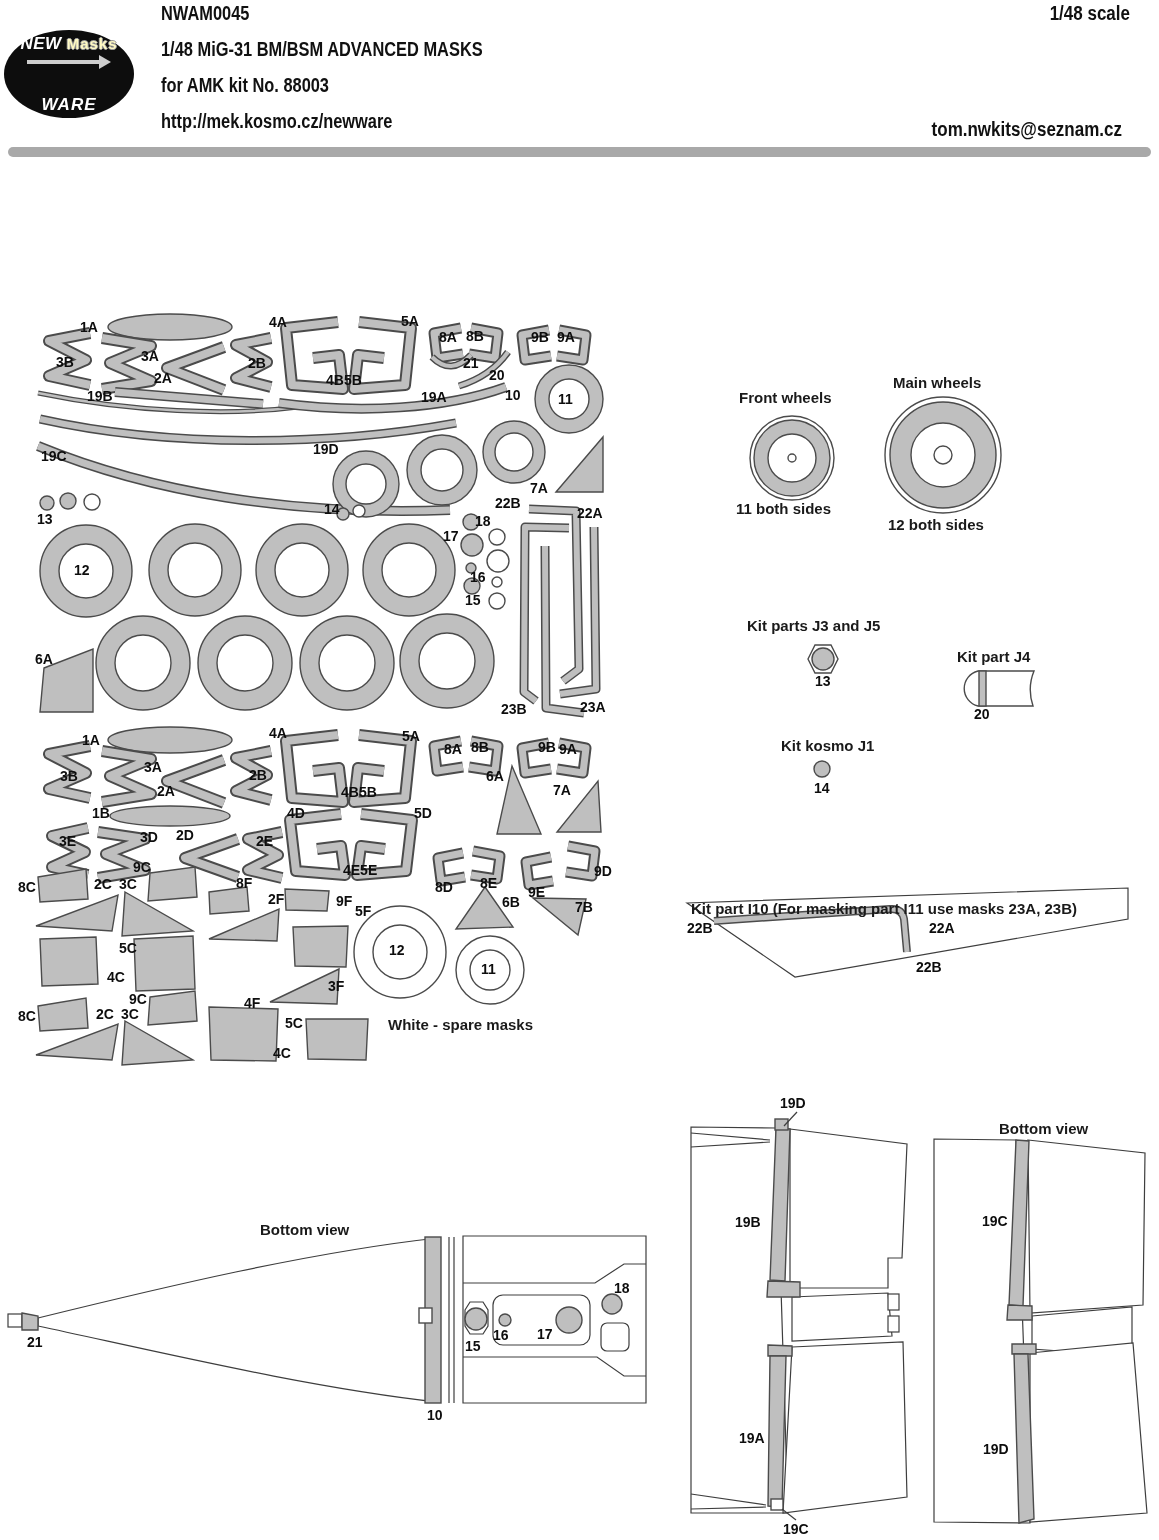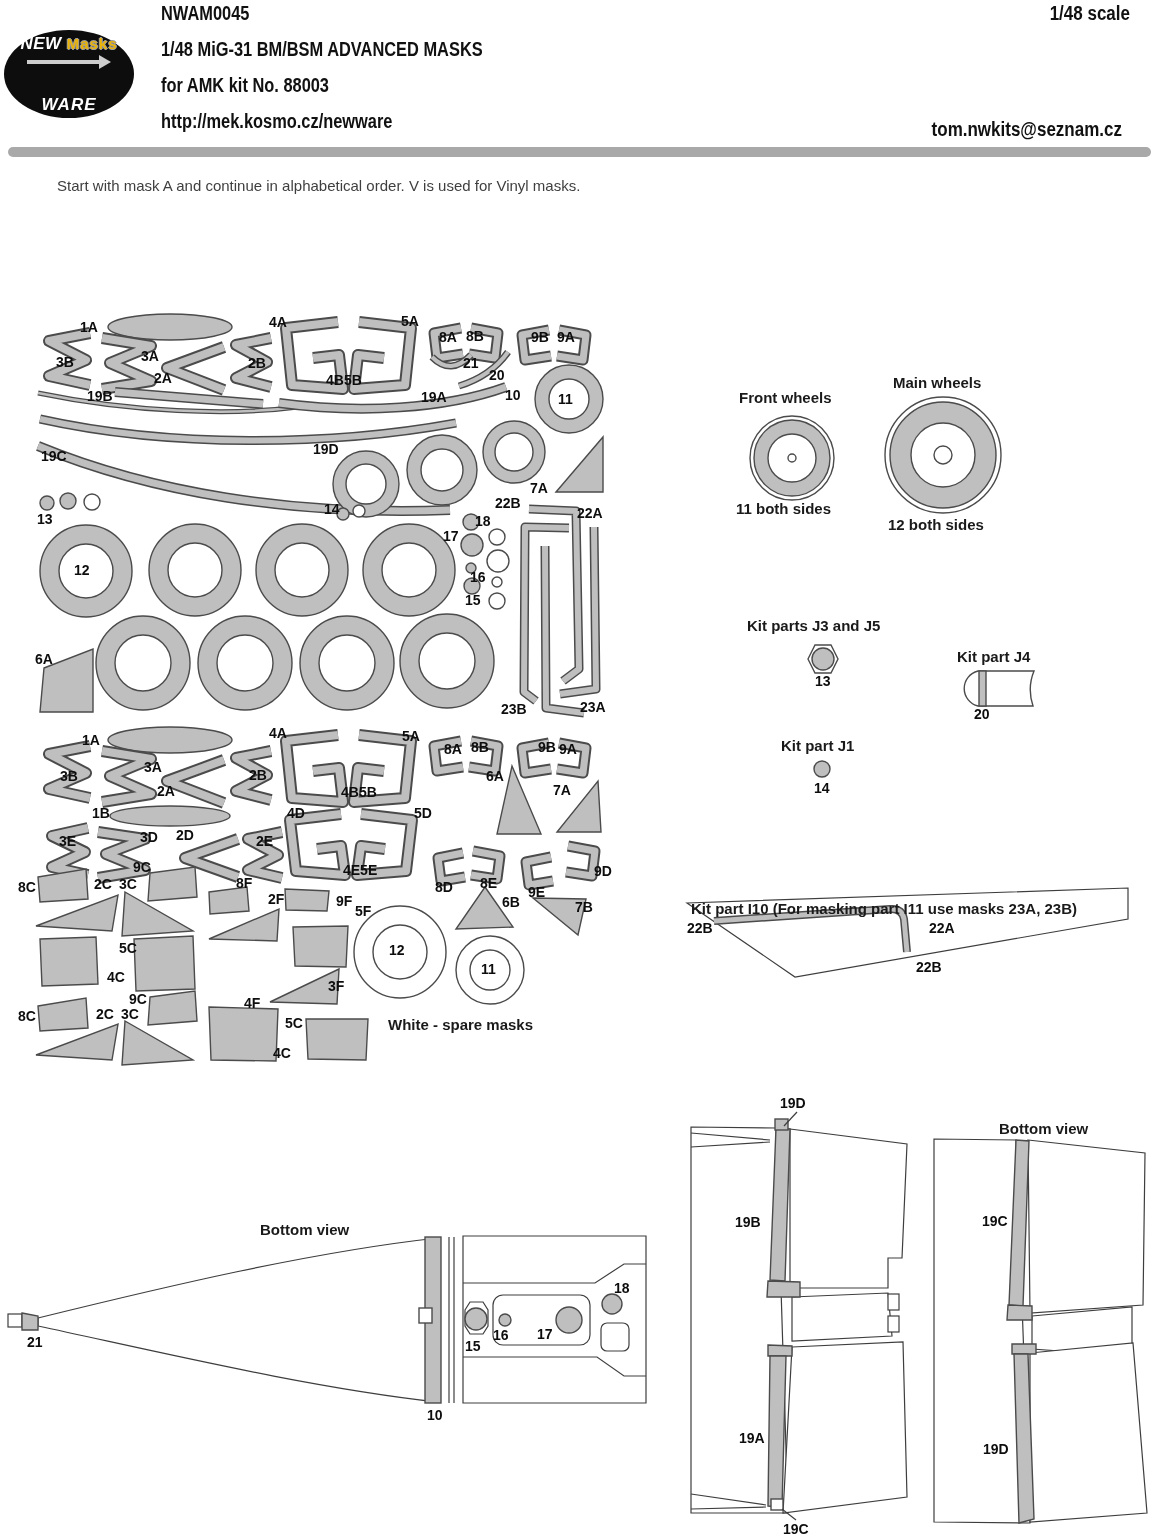--- a/index.html
+++ b/index.html
@@ -26,21 +26,21 @@
   .hl1{top:2px;} .hl2{top:38px;} .hl3{top:74px;} .hl4{top:110px;}
   .hscale{position:absolute;left:1000px;top:2px;width:130px;text-align:right;font-weight:700;
       font-size:20px;transform:scaleX(0.85);transform-origin:100% 0;}
   .hemail{position:absolute;left:860px;top:118px;width:262px;text-align:right;font-weight:700;
       font-size:20px;transform:scaleX(0.85);transform-origin:100% 0;}
   .divider{position:absolute;left:8px;top:147px;width:1143px;height:10px;background:var(--divider);border-radius:5px;}
   .logo{position:absolute;left:4px;top:30px;width:130px;height:88px;background:#0d0d0d;border-radius:50%;
         display:flex;flex-direction:column;align-items:center;justify-content:center;gap:1px;}
   .logo-row{display:flex;align-items:baseline;gap:5px;}
   .logo-new{color:#fff;font-weight:700;font-style:italic;font-size:17px;letter-spacing:0.5px;}
-  .logo-masks{color:#eab308;font-weight:700;font-size:15px;letter-spacing:1px;
+  .logo-masks{color:#fef9c3;font-weight:700;font-size:15px;letter-spacing:1px;
         text-shadow:-1px 0 #9a9a9a,1px 0 #9a9a9a,0 -1px #9a9a9a,0 1px #9a9a9a;}
   .logo-arrow{display:flex;align-items:center;margin:0 0 1px 0;}
   .logo-arrow .bar{width:72px;height:4px;background:#cdcdcd;}
   .logo-arrow .tip{width:0;height:0;border-left:12px solid #cdcdcd;border-top:7px solid transparent;border-bottom:7px solid transparent;}
   .logo-ware{color:#fff;font-weight:700;font-style:italic;font-size:17px;letter-spacing:1px;margin-top:24px;}
   
   .imp{position:absolute;left:57px;top:176px;font-size:15px;color:#3f3f3f;line-height:19.5px;}
   .imp-h{font-weight:700;color:#222;}
 </style>
 </head>
@@ -61,21 +61,20 @@
   </div>
   <div class="hl hl1">NWAM0045</div>
   <div class="hl hl2">1/48 MiG-31 BM/BSM ADVANCED MASKS</div>
   <div class="hl hl3">for AMK kit No. 88003</div>
   <div class="hl hl4">http://mek.kosmo.cz/newware</div>
   <div class="hscale">1/48 scale</div>
   <div class="hemail">tom.nwkits@seznam.cz</div>
   <div class="divider"></div>
 
   <div class="imp">
-    <div>Start with mask A and continue in alphabetical order. V is used for Vinyl masks.</div>
   </div>
 
   <svg width="1159" height="1540" viewBox="0 0 1159 1540">
 
     <g>
       <ellipse class="fm" cx="170" cy="327" rx="62" ry="13"></ellipse>
       <path class="so" style="stroke-width:12" d="M90,333 L49,341 L86,360 L49,376 L90,385"></path>
       <path class="si" style="stroke-width:8" d="M90,333 L49,341 L86,360 L49,376 L90,385"></path>
       <path class="so" style="stroke-width:12" d="M102,338 L151,346 L110,363 L151,381 L102,389"></path>
       <path class="si" style="stroke-width:8" d="M102,338 L151,346 L110,363 L151,381 L102,389"></path>
@@ -420,20 +419,20 @@
       <span class="plabel" style="left: 739px; top: 1430px;">19A</span>
       <span class="plabel" style="left: 783px; top: 1521px;">19C</span>
       <span class="plabel" style="left: 982px; top: 1213px;">19C</span>
       <span class="plabel" style="left: 983px; top: 1441px;">19D</span>
       <span class="caption" style="left: 739px; top: 389px;">Front wheels</span>
       <span class="caption" style="left: 736px; top: 500px;">11 both sides</span>
       <span class="caption" style="left: 893px; top: 374px; text-align: center;">Main wheels</span>
       <span class="caption" style="left: 888px; top: 516px;">12 both sides</span>
       <span class="caption" style="left: 747px; top: 617px;">Kit parts J3 and J5</span>
       <span class="caption" style="left: 957px; top: 648px;">Kit part J4</span>
-      <span class="caption" style="left: 781px; top: 737px;">Kit part J1</span>
+      <span class="caption" style="left: 781px; top: 737px;">Kit kosmo J1</span>
       <span class="caption" style="left: 691px; top: 900px;">Kit part I10 (For masking part I11 use masks 23A, 23B)</span>
       <span class="caption" style="left: 260px; top: 1221px;">Bottom view</span>
       <span class="caption" style="left: 999px; top: 1120px;">Bottom view</span>
       <span class="caption" style="left: 388px; top: 1016px;">White - spare masks</span>
     </div>
 
 </div>
 
 </body></html>

